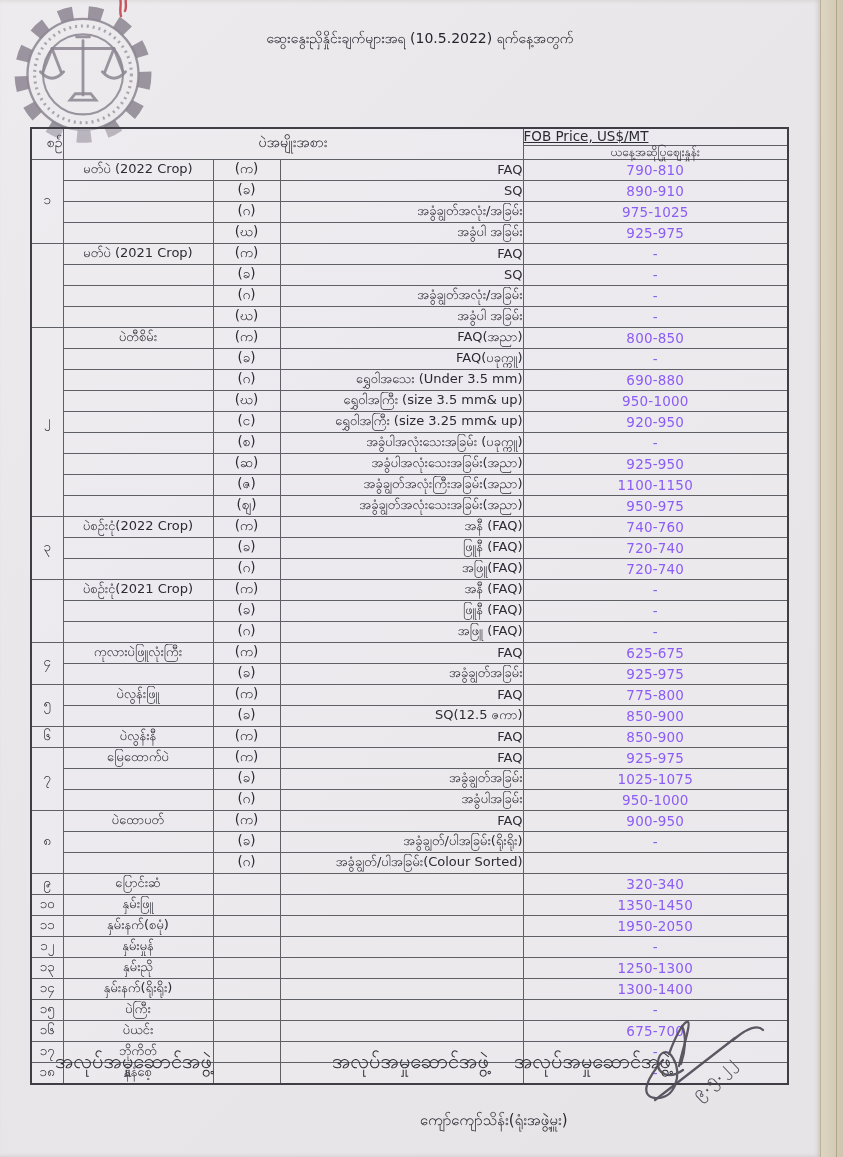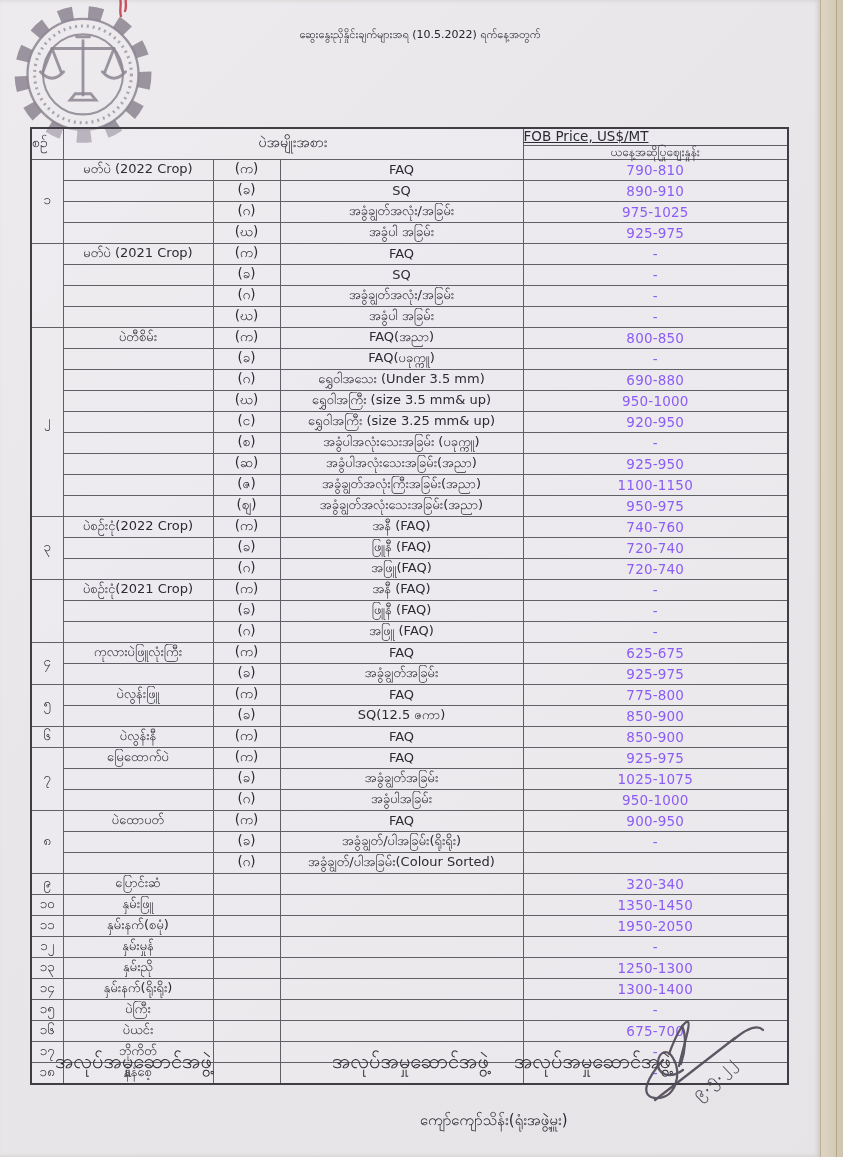--- a/index.html
+++ b/index.html
@@ -21,48 +21,48 @@
   }
   .edge-line{
     position:absolute;right:6px;top:0;width:1px;height:1157px;background:#8f8669;opacity:.55;
   }
   
   .doc-header{
     position:absolute;left:40px;top:26px;width:760px;text-align:center;
     line-height:1.72;font-size:17.5px;color:#24242c;
   }
   .doc-header .l1{font-size:18px;letter-spacing:.2px;}
-  .doc-header .l2,.doc-header .l3{font-size:11px;}
+  .doc-header .l2,.doc-header .l3{font-size:14px;}
   
   .stamp{position:absolute;left:12px;top:2px;width:142px;height:146px;opacity:.82;}
   
   .red-mark{position:absolute;left:112px;top:-2px;width:22px;height:22px;}
   
   table.price-table{
     position:absolute;left:30px;top:127px;width:757px;
     border-collapse:collapse;table-layout:fixed;
     background:rgba(244,242,245,.35);
   }
   table.price-table td,table.price-table th{
     border:1px solid #5f5f66;padding:0;vertical-align:middle;
     font-weight:normal;overflow:visible;white-space:nowrap;
   }
   table.price-table{border:2px solid #3e3e44;}
   tr.hdr1{height:17px;}
   tr.hdr2{height:14px;}
   tr.data-row{height:18.8px;}
   tr.section-start td{border-top:1.6px solid #46464c;}
-  th.serial-hdr{font-size:14px;text-align:left;vertical-align:top;padding-top:2px;}
+  th.serial-hdr{font-size:14px;text-align:right;vertical-align:top;padding-top:2px;}
   th.commodity-hdr{font-size:14.5px;text-align:center;}
   th.price-hdr1{font-size:13.5px;text-align:left;line-height:1;text-decoration:underline;}
   th.price-hdr2{font-size:12px;text-align:center;line-height:1;}
   td.c-serial{text-align:center;font-size:13.5px;}
   td.c-name{text-align:center;padding-left:5px;font-size:13px;}
   td.c-letter{text-align:center;font-size:13.5px;}
-  td.c-desc{text-align:center;padding-left:6px;font-size:13px;}
+  td.c-desc{text-align:right;padding-left:6px;font-size:13px;}
   td.c-price{text-align:center;font-size:13.5px;color:#8b5cf6;letter-spacing:.2px;}
   
   .committee{position:absolute;font-size:20px;color:#2e2e36;}
   .committee.f1{left:55px;top:1048px;}
   .committee.f2{left:332px;top:1048px;}
   .committee.f3{left:514px;top:1048px;}
   .signature{position:absolute;left:625px;top:1008px;width:175px;height:110px;}
   .sig-date{
     position:absolute;left:688px;top:1066px;font-size:17px;color:#4d4854;
     transform:rotate(-44deg);letter-spacing:1px;

